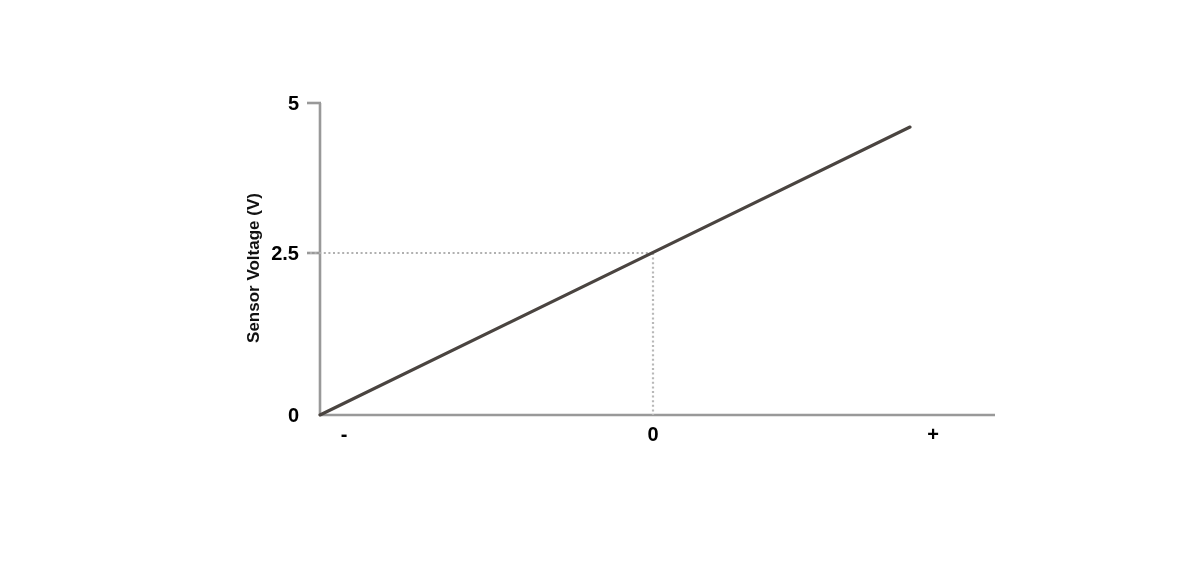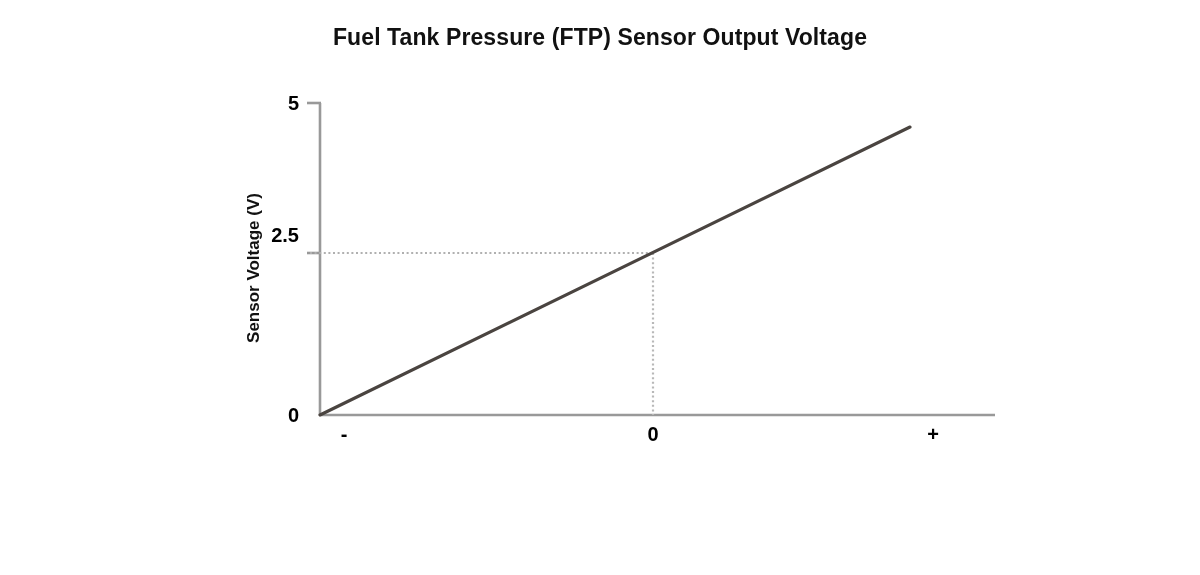--- a/index.html
+++ b/index.html
@@ -47,21 +47,21 @@
   
   .ytick-label {
     position: absolute;
     text-align: right;
     font-size: 20px;
     font-weight: bold;
     color: #000000;
     white-space: nowrap;
   }
   .ytick-5   { right: 901px; top: 92px; }    
-  .ytick-25  { right: 901px; top: 224px; }
+  .ytick-25  { right: 901px; top: 242px; }
   .ytick-0   { right: 901px; top: 404px; }
 
   .xtick-label {
     position: absolute;
     top: 423px;
     width: 60px;
     text-align: center;
     font-size: 20px;
     font-weight: bold;
     color: #000000;
@@ -101,21 +101,20 @@
     font-weight: bold;
     color: #111111;
     white-space: nowrap;
   }
 </style>
 </head>
 <body>
 
 <div id="figure">
 
-  <div class="chart-title">Fuel Tank Pressure (FTP) Sensor Output Voltage</div>
 
   <svg id="plot-svg" viewBox="0 0 1200 575" xmlns="http://www.w3.org/2000/svg">
 
     <line x1="320" y1="103" x2="320" y2="415" stroke="#999999" stroke-width="2.6" stroke-linecap="butt"></line>
 
     <line x1="320" y1="415" x2="995" y2="415" stroke="#999999" stroke-width="2.6" stroke-linecap="butt"></line>
 
     <line x1="307" y1="103" x2="321" y2="103" stroke="#999999" stroke-width="2.6"></line>
 
     <line x1="307" y1="253" x2="321" y2="253" stroke="#999999" stroke-width="2.6"></line>

